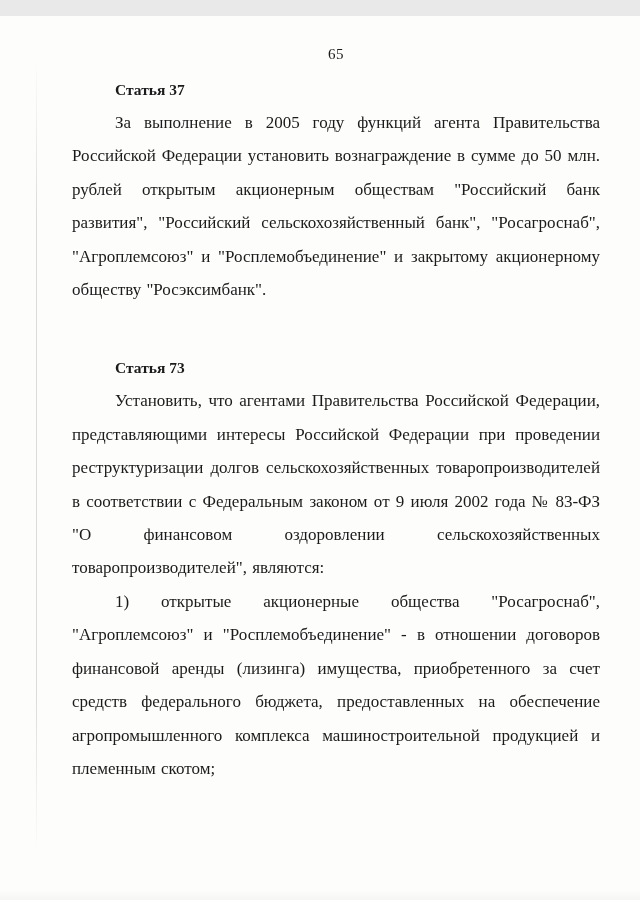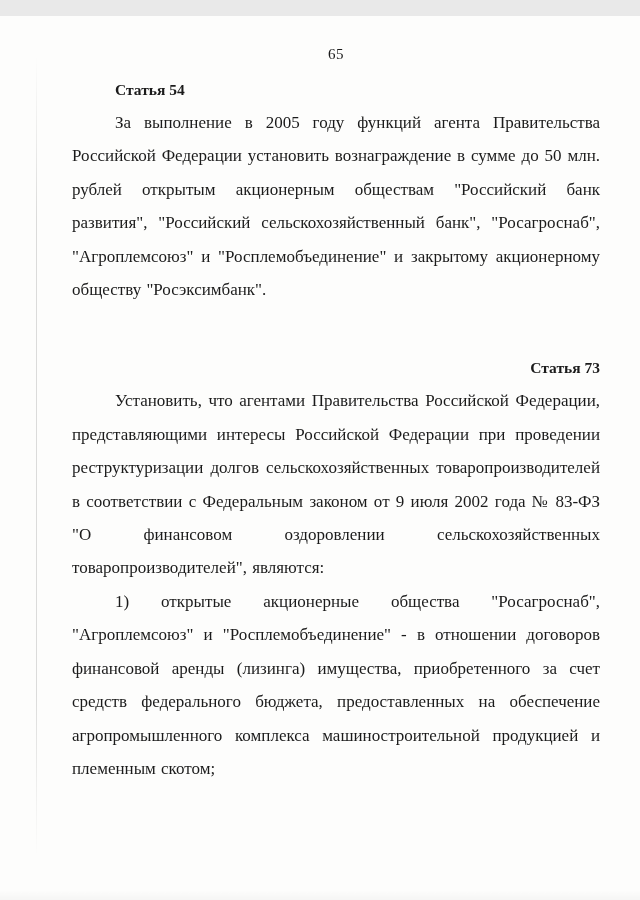--- a/index.html
+++ b/index.html
@@ -32,21 +32,20 @@
   }
   .article-heading {
     font-size: 15.5px;
     font-weight: bold;
     line-height: 33px;
     margin: 0;
     padding-left: 43px;
   }
   .article-heading.second {
     margin-top: 45px;
-    text-align: right;
   }
   .para {
     margin: 0;
     font-size: 17px;
     line-height: 33.4px;
     text-align: justify;
     text-align-last: left;
     text-indent: 43px;
     word-spacing: 1px;
   }
@@ -80,21 +79,21 @@
   }
 </style>
 </head>
 <body>
 
 <div class="page">
   <div class="content">
 
     <div class="page-number">65</div>
 
-    <h2 class="article-heading">Статья 54</h2>
+    <h2 class="article-heading">Статья 37</h2>
 
     <p class="para">За выполнение в 2005 году функций агента Правительства Российской Федерации установить вознаграждение в сумме до 50 млн. рублей открытым акционерным обществам "Российский банк развития", "Российский сельскохозяйственный банк", "Росагроснаб", "Агроплемсоюз" и "Росплемобъединение" и закрытому акционерному обществу "Росэксимбанк".</p>
 
     <h2 class="article-heading second">Статья 73</h2>
 
     <p class="para">Установить, что агентами Правительства Российской Федерации, представляющими интересы Российской Федерации при проведении реструктуризации долгов сельскохозяйственных товаропроизводителей в соответствии с Федеральным законом от 9 июля 2002 года № 83-ФЗ "О финансовом оздоровлении сельскохозяйственных товаропроизводителей", являются:</p>
 
     <p class="para">1) открытые акционерные общества "Росагроснаб", "Агроплемсоюз" и "Росплемобъединение" - в отношении договоров финансовой аренды (лизинга) имущества, приобретенного за счет средств федерального бюджета, предоставленных на обеспечение агропромышленного комплекса машиностроительной продукцией и племенным скотом;</p>
 
 

